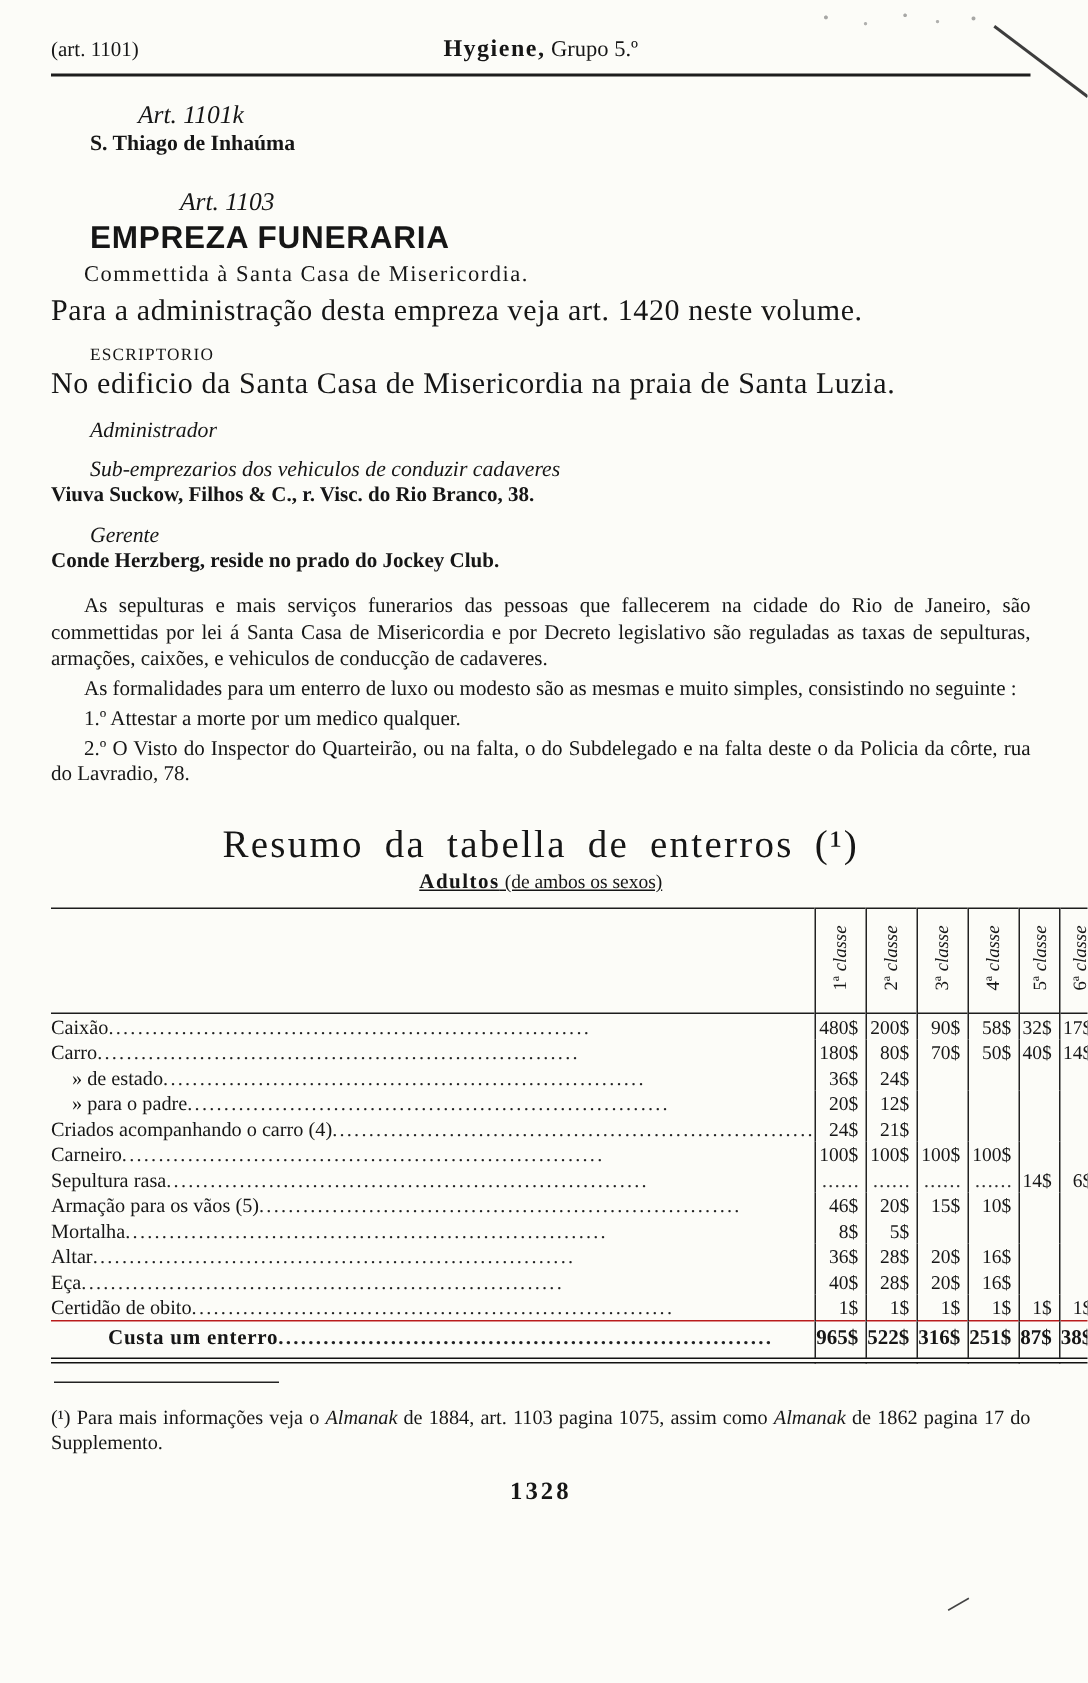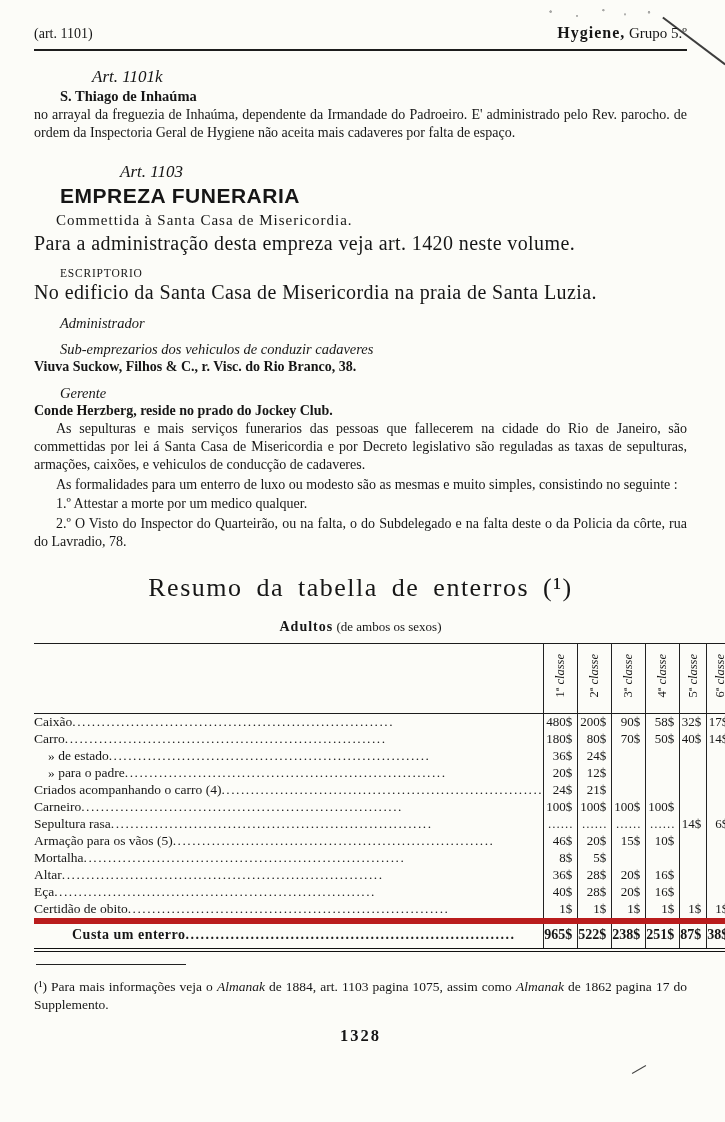--- a/index.html
+++ b/index.html
@@ -9,46 +9,46 @@
     color:#161616;
     font-family:"Liberation Serif", serif;
     position:relative;
     overflow:hidden;
   }
   .page{padding:24px 38px 0 34px;position:relative;}
 
   
   .running-head{position:relative;height:22px;font-size:14px;}
   .rh-left{position:absolute;left:0;top:2px;}
-  .rh-center{text-align:right;font-size:15px;}
+  .rh-center{text-align:center;font-size:15px;}
   .rh-center .b{font-weight:bold;letter-spacing:1px;font-size:16px;}
   .head-rule{border-top:2px solid #1d1d1d;margin-top:3px;}
 
   
   .art-title{font-style:italic;font-size:17px;margin:16px 0 1px 58px;}
   .art-sub{font-weight:bold;font-size:14.5px;margin-left:26px;}
   .bodytext{font-size:14px;line-height:1.27;text-align:justify;margin:1px 0 0 0;}
 
   .art-title2{font-style:italic;font-size:17px;margin:20px 0 2px 86px;}
   .big-heading{
     font-family:"Liberation Sans", sans-serif;
     font-weight:bold;font-size:21px;letter-spacing:.5px;
     margin:2px 0 3px 26px;
   }
   .line-sp1{font-size:15px;letter-spacing:1px;margin-left:22px;line-height:1.3;}
   .line-sp2{font-size:20px;letter-spacing:.4px;line-height:1.35;}
   .cap-label{font-size:11.5px;letter-spacing:.8px;margin:10px 0 0 26px;}
   .it-label{font-style:italic;font-size:14.5px;margin:9px 0 0 26px;}
   .name-line{font-size:14px;font-weight:bold;line-height:1.3;}
   .para{font-size:14px;line-height:1.27;text-align:justify;text-indent:22px;margin:2px 0 0 0;}
-  .para.first{margin-top:0;}
+  .para.first{margin-top:12px;}
 
   
   .tbl-title{font-size:26px;text-align:center;letter-spacing:1.5px;margin-top:22px;word-spacing:6px;}
-  .tbl-subtitle{text-align:center;font-size:13px;margin-top:16px;}
+  .tbl-subtitle{text-align:center;font-size:13px;margin-top:2px;text-decoration:underline;}
   .tbl-subtitle .b{font-weight:bold;font-size:14px;letter-spacing:1px;}
 
   
   table.fees{
     width:655px;margin:8px auto 0 auto;
     border-collapse:collapse;
     border-top:1.5px solid #1d1d1d;
     border-bottom:4px double #111;
     font-size:13.5px;
   }
@@ -59,21 +59,21 @@
   .vhead{writing-mode:vertical-rl;transform:rotate(180deg);font-size:12.5px;white-space:nowrap;display:inline-block;line-height:1;}
   .vhead .it{font-style:italic;}
   td.lbl{padding:0;height:17px;}
   .lblflex{display:flex;align-items:baseline;overflow:hidden;}
   .lbltext{white-space:nowrap;}
   td.lbl.ind .lbltext{padding-left:14px;}
   .leader{flex:1;overflow:hidden;white-space:nowrap;color:#222;}
   .leader::after{content:"..................................................................";letter-spacing:1.5px;}
   td.val{border-left:1px solid #222;text-align:right;padding:0 5px 0 0;font-size:13px;white-space:nowrap;}
   td.val.dots{color:#333;overflow:hidden;letter-spacing:1px;text-align:center;padding:0 1px;}
-  tr.total td{border-top:6px solid #b91c1c;font-weight:bold;padding-top:3px;padding-bottom:4px;font-size:14px;}
+  tr.total td{border-top:1px solid #b91c1c;font-weight:bold;padding-top:3px;padding-bottom:4px;font-size:14px;}
   tr.total td.lbl .lbltext{padding-left:38px;letter-spacing:.5px;}
 
   
   .footnote-rule{width:150px;border-top:1px solid #222;margin:12px 0 3px 2px;}
   .footnote{font-size:13.5px;line-height:1.28;text-align:justify;}
   .footnote .it{font-style:italic;}
   .page-number{text-align:center;font-weight:bold;font-size:16.5px;letter-spacing:2px;margin-top:5px;}
 
   
   .artifact-slash{position:absolute;top:40px;right:-8px;width:78px;border-top:2px solid #3d3d3d;transform:rotate(37deg);}
@@ -97,21 +97,20 @@
 
   <div class="running-head">
     <span class="rh-left">(art. 1101)</span>
     <div class="rh-center"><span class="b">Hygiene,</span><span> Grupo 5.º</span></div>
   </div>
   <div class="head-rule"></div>
 
   <div>
     <div class="art-title">Art. 1101k</div>
     <div class="art-sub">S. Thiago de Inhaúma</div>
-    <p class="bodytext">no arrayal da freguezia de Inhaúma, dependente da Irmandade do Padroeiro. E' administrado pelo Rev. parocho. de ordem da Inspectoria Geral de Hygiene não aceita mais cadaveres por falta de espaço.</p>
   </div>
 
   <div>
     <div class="art-title2">Art. 1103</div>
     <div class="big-heading">EMPREZA FUNERARIA</div>
     <div class="line-sp1">Commettida à Santa Casa de Misericordia.</div>
     <div class="line-sp2">Para a administração desta empreza veja art. 1420 neste volume.</div>
 
     <div class="cap-label">ESCRIPTORIO</div>
     <div class="line-sp2">No edificio da Santa Casa de Misericordia na praia de Santa Luzia.</div>
@@ -327,21 +326,21 @@
     <tbody id="table-total">
         <tr class="total">
           <td class="lbl">
             <div class="lblflex">
               <span class="lbltext">Custa um enterro</span>
               <span class="leader"></span>
             </div>
           </td>
           <td class="val">965$</td>
           <td class="val">522$</td>
-          <td class="val">238$</td>
+          <td class="val">316$</td>
           <td class="val">251$</td>
           <td class="val">87$</td>
           <td class="val">38$</td>
         </tr>
       </tbody>
   </table>
 
   <div class="footnote-rule"></div>
   <p class="footnote"><span>(¹) Para mais informações veja o </span><span class="it">Almanak</span><span> de 1884, art. 1103 pagina 1075, assim como </span><span class="it">Almanak</span><span> de 1862 pagina 17 do Supplemento.</span></p>
 

